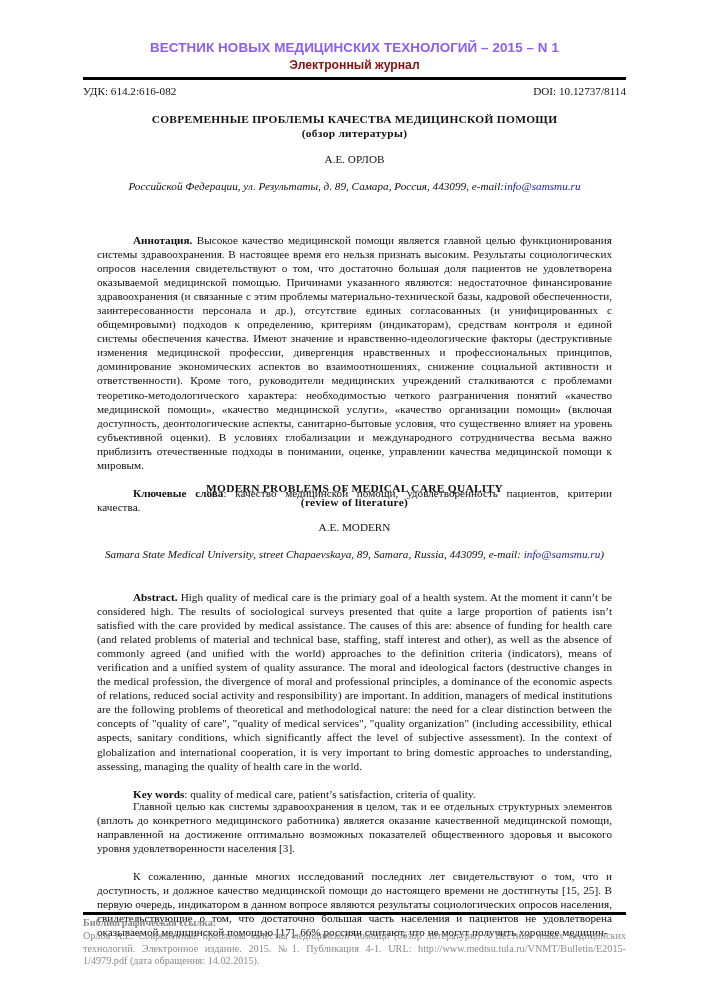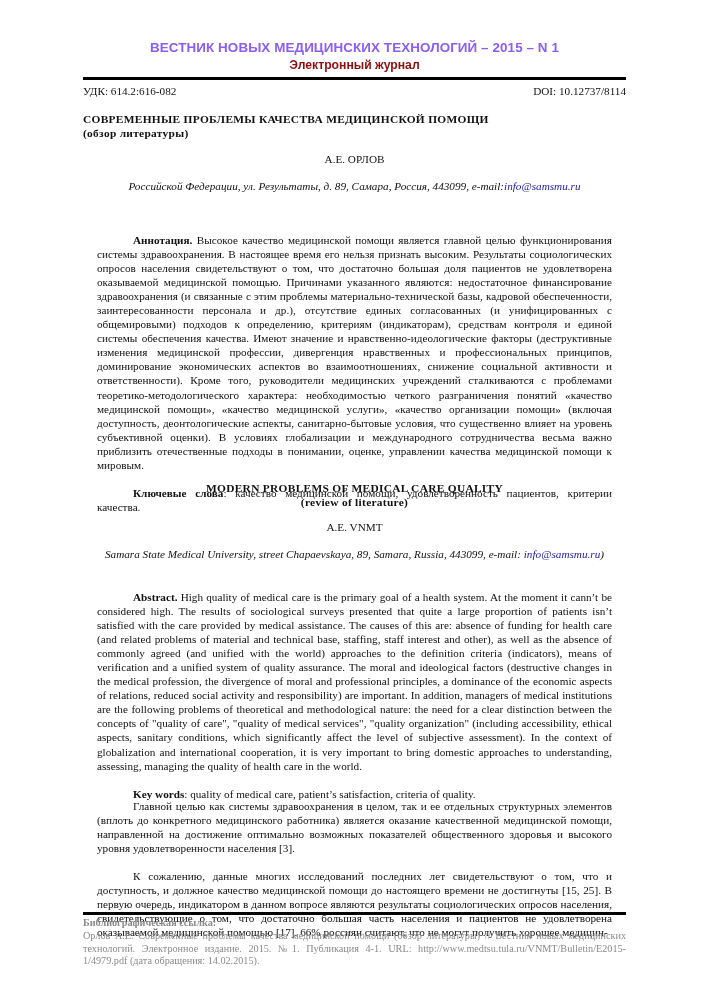--- a/index.html
+++ b/index.html
@@ -2,21 +2,21 @@
 <html><head>
 <meta charset="utf-8">
 <style>
   html, body { margin: 0; padding: 0; background: #ffffff; }
   body { width: 710px; height: 1003px; position: relative; overflow: hidden; font-family: "Liberation Serif", serif; color: #111; }
   .page { position: absolute; left: 83px; top: 0; width: 543px; }
   .journal-title { position: absolute; left: 0; width: 543px; top: 40px; text-align: center; font-family: "Liberation Sans", sans-serif; font-weight: bold; font-size: 13.4px; letter-spacing: 0.1px; color: #8b5cf6; }
   .journal-sub { position: absolute; left: 0; width: 543px; top: 58px; text-align: center; font-family: "Liberation Sans", sans-serif; font-weight: bold; font-size: 12.2px; color: #8b0f0f; }
   .rule-top { position: absolute; left: 0; top: 77px; width: 543px; height: 3px; background: #000; }
   .meta-row { position: absolute; left: 0; top: 85px; width: 543px; font-size: 11.2px; display: flex; justify-content: space-between; }
-  .ru-title { position: absolute; left: 0; width: 543px; top: 113px; text-align: left; font-weight: bold; font-size: 11.4px; line-height: 13.5px; letter-spacing: 0.3px; }
+  .ru-title { position: absolute; left: 0; width: 543px; top: 113px; text-align: center; font-weight: bold; font-size: 11.4px; line-height: 13.5px; letter-spacing: 0.3px; }
   .ru-author { position: absolute; left: 0; width: 543px; top: 153px; text-align: center; font-size: 11.2px; }
   .ru-affil { position: absolute; left: 0; width: 543px; top: 179px; text-align: center; font-style: italic; font-size: 11.2px; line-height: 15px; }
   a.mail { color: #1a1aa8; }
   .para { position: absolute; left: 0; width: 543px; font-size: 11.2px; line-height: 14.05px; text-align: justify; }
   .para p { margin: 14px; text-indent: 36px; }
   .para b { font-weight: bold; }
   .en-title { position: absolute; left: 0; width: 543px; top: 482px; text-align: center; font-weight: bold; font-size: 11.4px; line-height: 13.5px; letter-spacing: 0.3px; }
   .en-author { position: absolute; left: 0; width: 543px; top: 521px; text-align: center; font-size: 11.2px; }
   .en-affil { position: absolute; left: -16px; width: 575px; top: 548px; text-align: center; font-style: italic; font-size: 11.2px; }
   .rule-bottom { position: absolute; left: 0; top: 912px; width: 543px; height: 3px; background: #000; }
@@ -51,21 +51,21 @@
   <div class="para" style="top:219px;">
     <p><b>Аннотация.</b><span> Высокое качество медицинской помощи является главной целью функционирования системы здравоохранения. В настоящее время его нельзя признать высоким. Результаты социологических опросов населения свидетельствуют о том, что достаточно большая доля пациентов не удовлетворена оказываемой медицинской помощью. Причинами указанного являются: недостаточное финансирование здравоохранения (и связанные с этим проблемы материально-технической базы, кадровой обеспеченности, заинтересованности персонала и др.), отсутствие единых согласованных (и унифицированных с общемировыми) подходов к определению, критериям (индикаторам), средствам контроля и единой системы обеспечения качества. Имеют значение и нравственно-идеологические факторы (деструктивные изменения медицинской профессии, дивергенция нравственных и профессиональных принципов, доминирование экономических аспектов во взаимоотношениях, снижение социальной активности и ответственности). Кроме того, руководители медицинских учреждений сталкиваются с проблемами теоретико-методологического характера: необходимостью четкого разграничения понятий «качество медицинской помощи», «качество медицинской услуги», «качество организации помощи» (включая доступность, деонтологические аспекты, санитарно-бытовые условия, что существенно влияет на уровень субъективной оценки). В условиях глобализации и международного сотрудничества весьма важно приблизить отечественные подходы в понимании, оценке, управлении качества медицинской помощи к мировым.</span></p>
     <p><b>Ключевые слова</b><span>: качество медицинской помощи, удовлетворенность пациентов, критерии качества.</span></p>
   </div>
 
   <div class="en-title">
     <div>MODERN PROBLEMS OF MEDICAL CARE QUALITY</div>
     <div>(review of literature)</div>
   </div>
 
-  <div class="en-author">A.E. VNMT</div>
+  <div class="en-author">A.E. MODERN</div>
 
   <div class="en-affil"><span>Samara State Medical University, street Chapaevskaya, 89, Samara, Russia,  443099, e-mail: </span><a class="mail">info@samsmu.ru</a><span>)</span></div>
 
   <div class="para" style="top:576px;">
     <p><b>Abstract.</b><span> High quality of medical care is the primary goal of a health system. At the moment it cann’t be considered high. The results of sociological surveys presented that quite a large proportion of patients isn’t satisfied with the care provided by medical assistance. The causes of this are: absence of funding for health care (and related problems of material and technical base, staffing, staff interest and other), as well as the absence of commonly agreed (and unified with the world) approaches to the definition criteria (indicators), means of verification and a unified system of quality assurance. The moral and ideological factors (destructive changes in the medical profession, the divergence of moral and professional principles, a dominance of the economic aspects of relations, reduced social activity and responsibility) are important. In addition, managers of medical institutions are the following problems of theoretical and methodological nature: the need for a clear distinction between the concepts of "quality of care", "quality of medical services", "quality organization" (including accessibility, ethical aspects, sanitary conditions, which significantly affect the level of subjective assessment). In the context of globalization and international cooperation, it is very important to bring domestic approaches to understanding, assessing, managing the quality of health care in the world.</span></p>
     <p><b>Key words</b><span>: quality of medical care, patient’s satisfaction, criteria of quality.</span></p>
   </div>
 
   <div class="para" style="top:785px;">
     <p>Главной целью как системы здравоохранения в целом, так и ее отдельных структурных элементов (вплоть до конкретного медицинского работника) является оказание качественной медицинской помощи, направленной на достижение оптимально возможных показателей общественного здоровья и высокого уровня удовлетворенности населения [3].</p>

